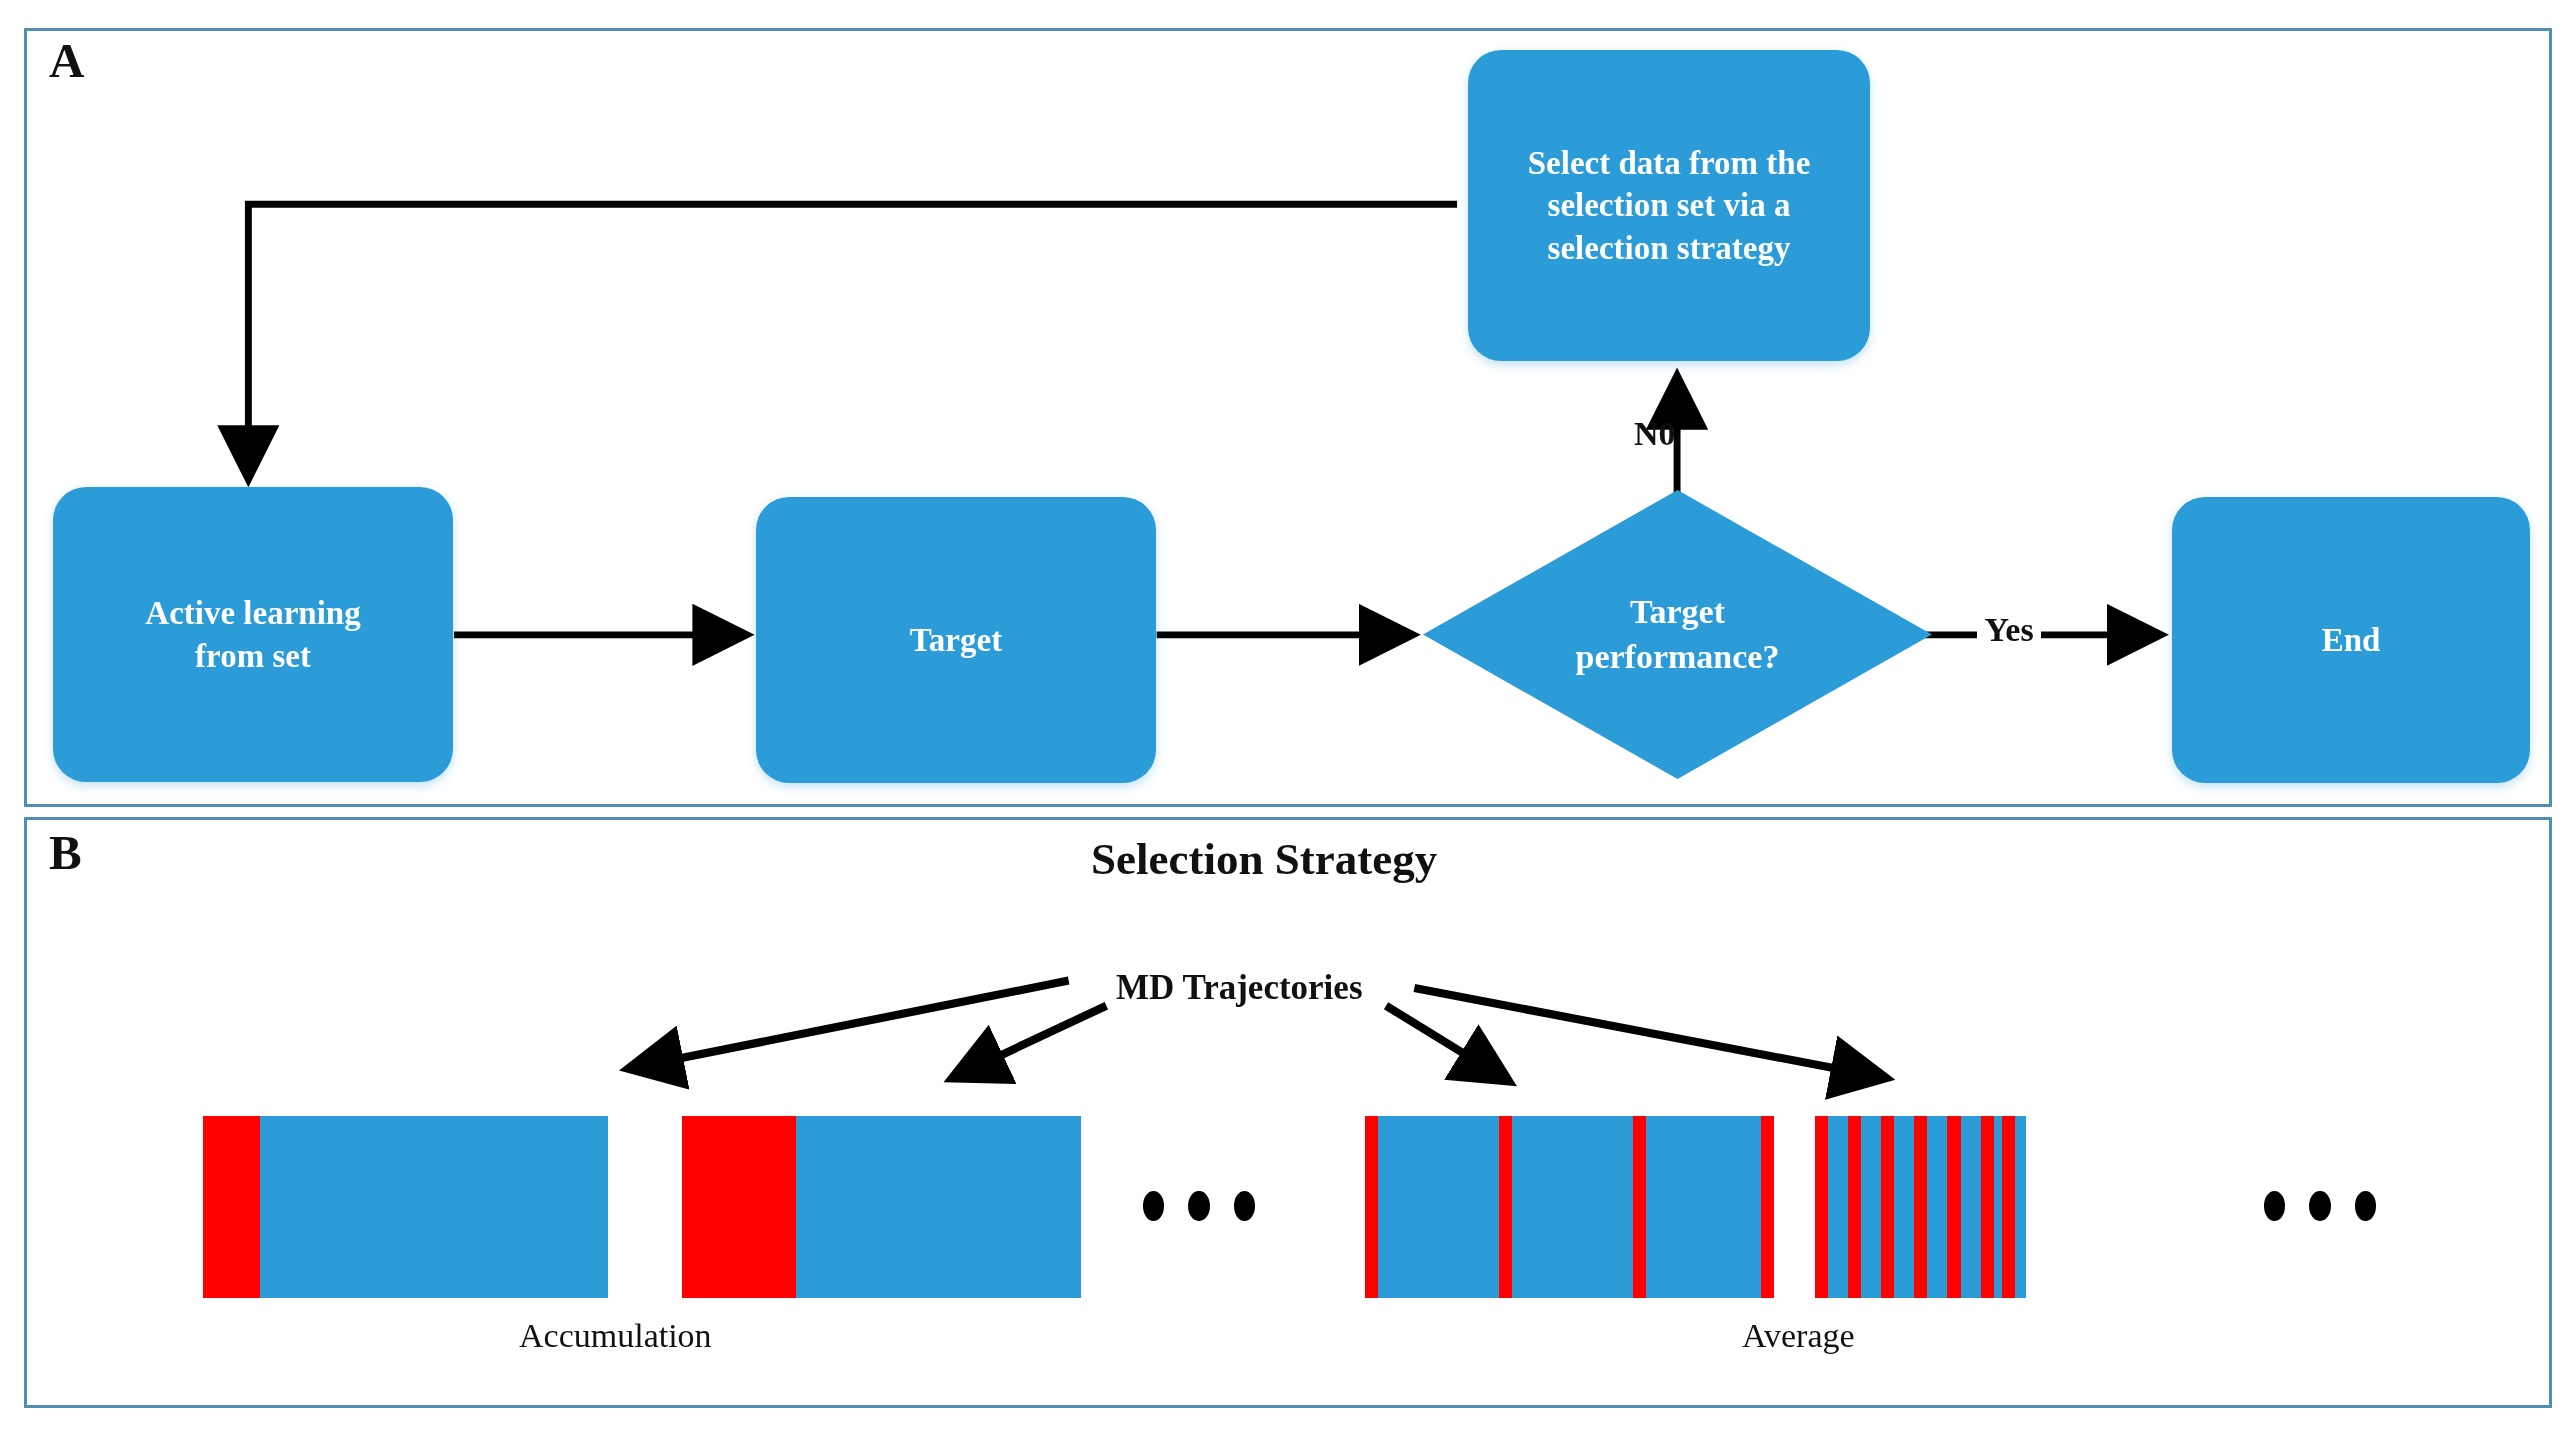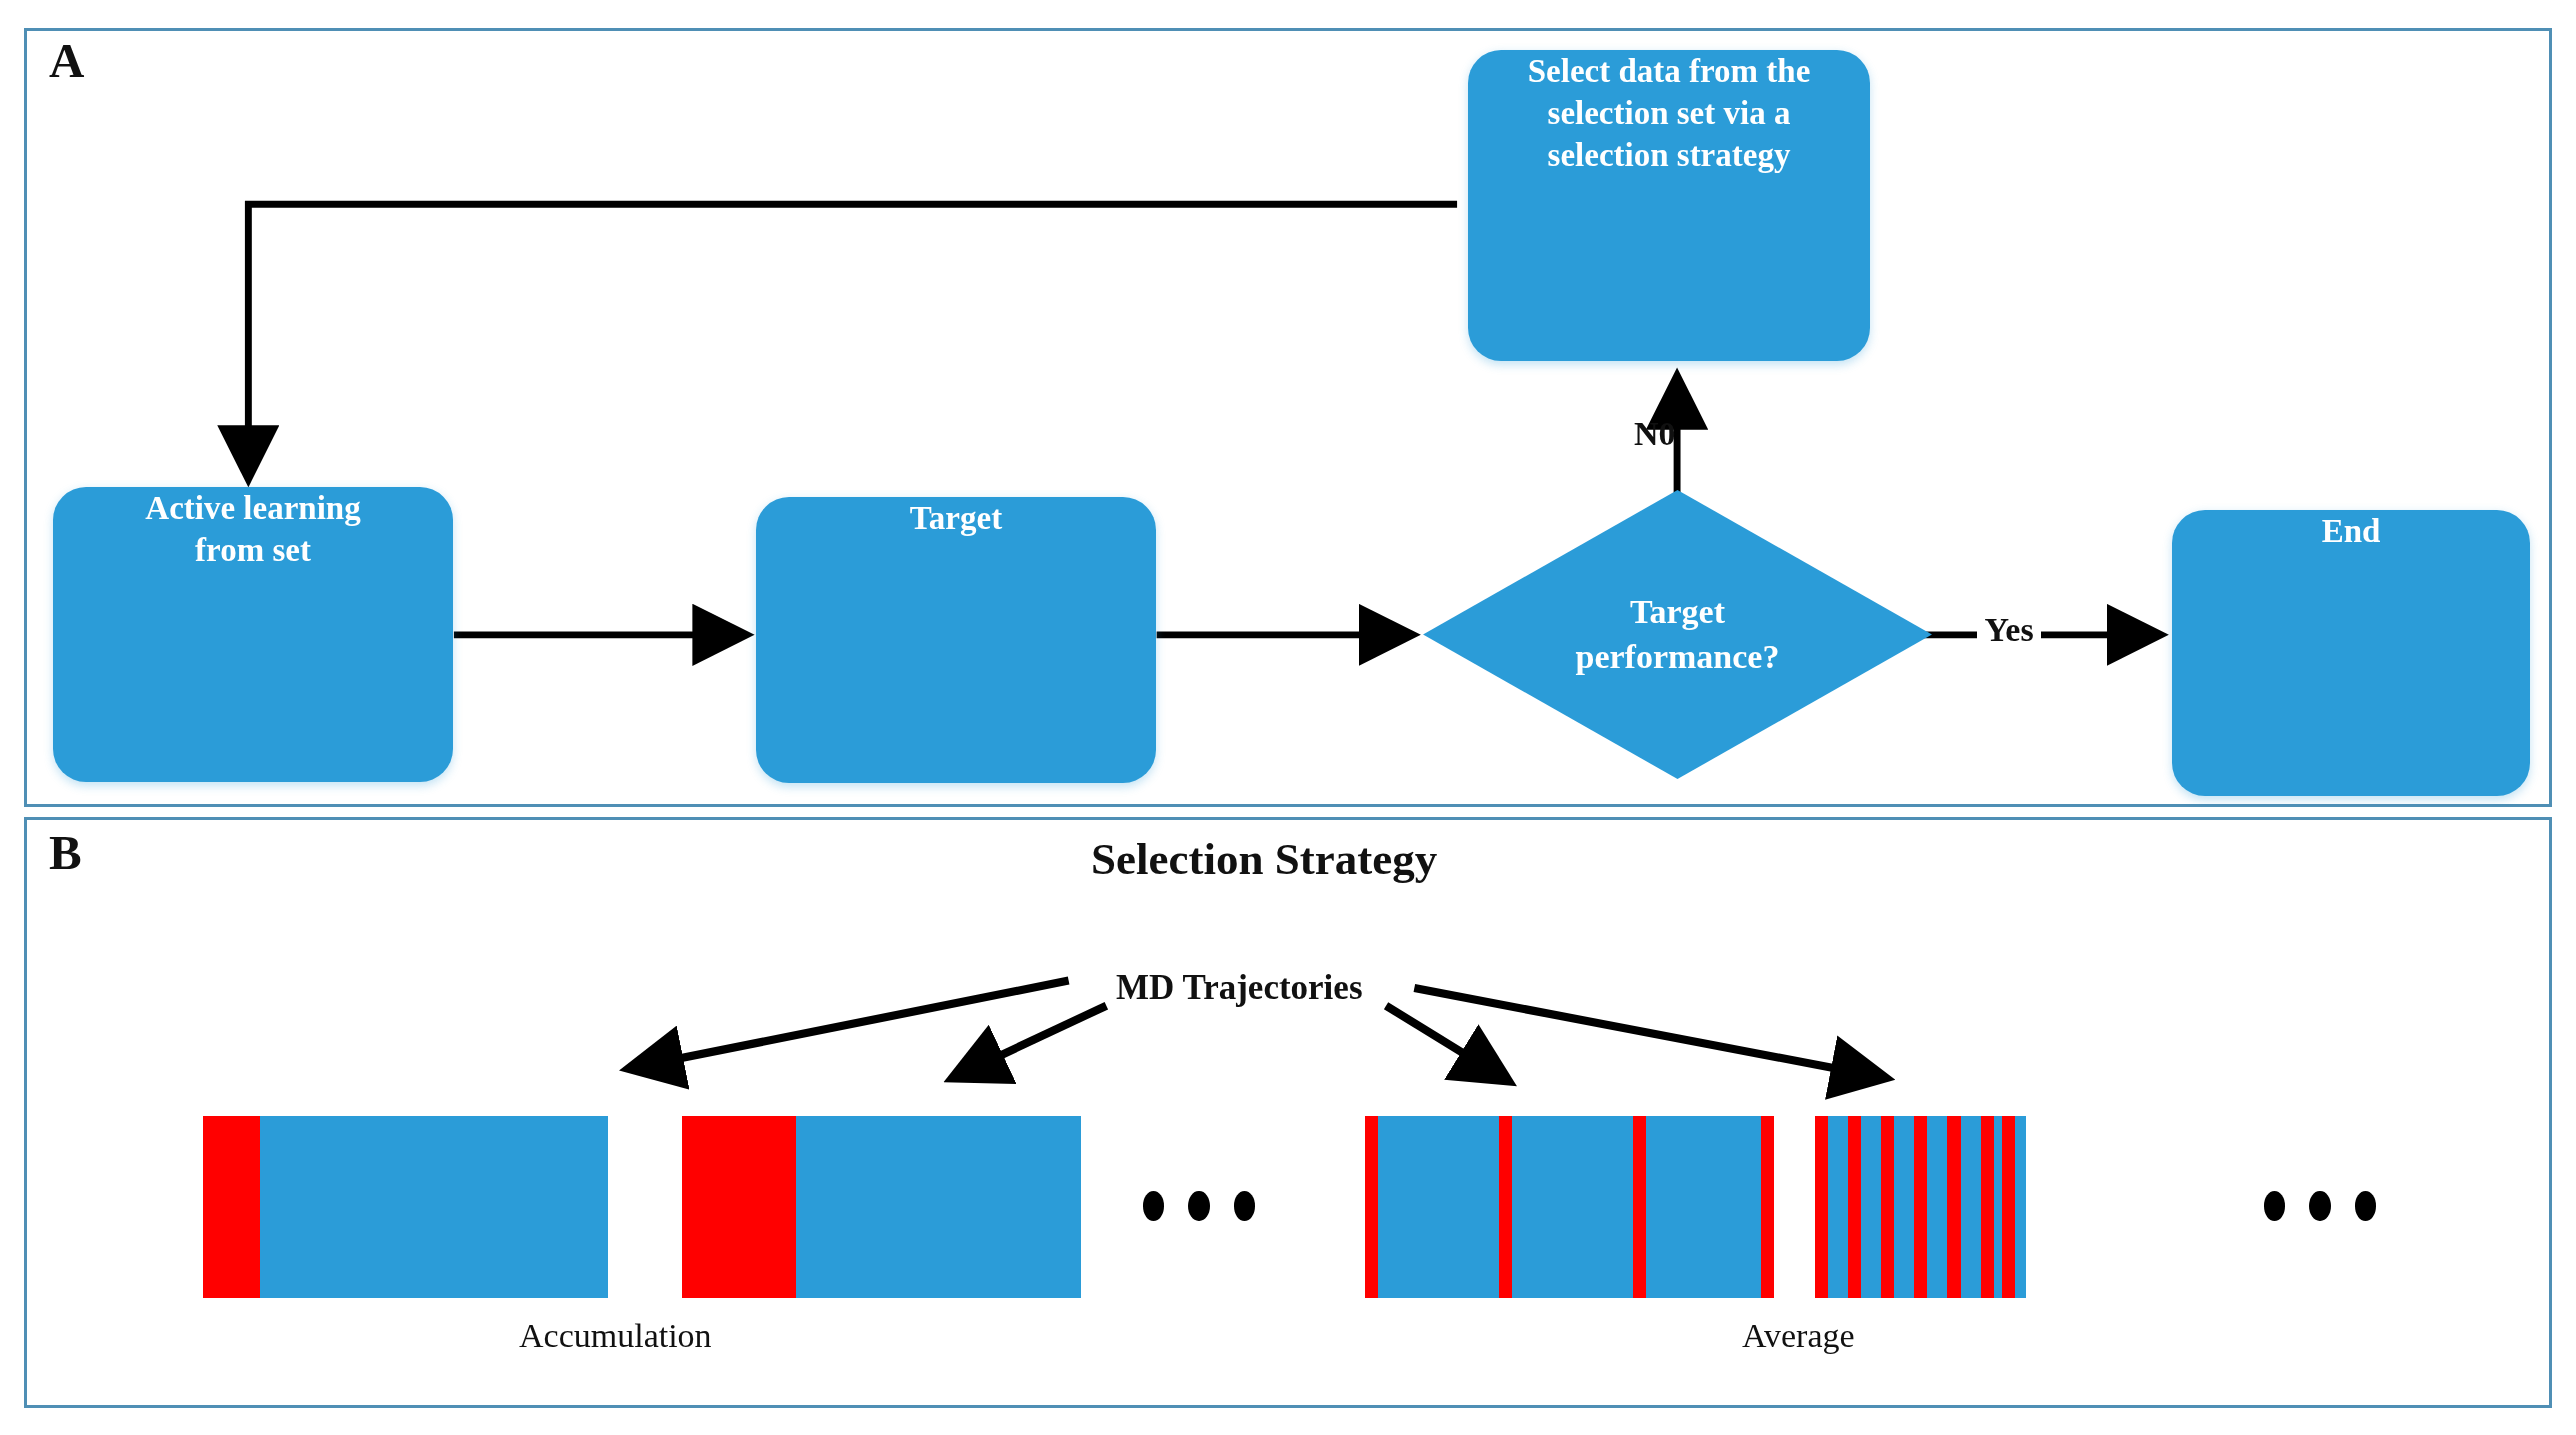--- a/index.html
+++ b/index.html
@@ -2,21 +2,21 @@
 <html style="font-size:10px"><head>
 <meta charset="utf-8">
 <style>
   html,body{margin:0;padding:0;background:#ffffff;}
   body{width:2576px;height:1435px;position:relative;font-family:"Liberation Serif",serif;}
   .panel{position:absolute;border:3.1px solid #4f8fb5;background:#ffffff;box-sizing:border-box;}
   #panel-a{left:24px;top:28px;width:2528px;height:779px;}
   #panel-b{left:24px;top:817px;width:2528px;height:591px;}
   .panel-label{position:absolute;font-weight:bold;font-size:49px;color:#111;line-height:1;}
   .node{position:absolute;background:#2b9cd8;border-radius:33px;color:#fff;font-weight:bold;
-        display:flex;align-items:flex-start;justify-content:center;text-align:center;
+        display:flex;align-items:center;justify-content:center;text-align:center;
         font-size:33px;line-height:1.28;box-shadow:0 3.8px 10px rgba(43,156,216,0.28);}
   .node span{display:block;padding:0 16.3px;}
   .diamond{position:absolute;}
   .diamond .dlabel{position:absolute;inset:0;display:flex;align-items:center;justify-content:center;
         color:#fff;font-weight:bold;font-size:34px;line-height:1.3;text-align:center;pointer-events:none;}
   .edge-label{position:absolute;font-weight:bold;font-size:34px;color:#111;}
   svg.layer{position:absolute;left:0;top:0;width:2576px;height:1435px;overflow:visible;pointer-events:none;}
   .b-title{position:absolute;font-weight:bold;font-size:45px;color:#111;}
   .b-sub{position:absolute;font-weight:bold;font-size:35px;color:#111;}
   .bar{position:absolute;display:flex;height:182px;overflow:hidden;}
@@ -66,21 +66,21 @@
     <polygon points="405,0 810,230 405,460 0,230" fill="#2b9cd8"></polygon>
   </svg>
   <div class="dlabel">
     <div>
       <div>Target</div>
       <div>performance?</div>
     </div>
   </div>
 </div>
 
-<div class="node" style="left:2172px;top:497px;width:358px;height:286px;margin-top:13px;">
+<div class="node" style="left:2172px;top:497px;width:358px;height:286px;">
   <span>End</span>
 </div>
 
 <div class="node" style="left:1468px;top:50px;width:402px;height:311px;">
   <span>
     <span style="display: block;">Select data from the</span>
     <span style="display: block;">selection set via a</span>
     <span style="display: block;">selection strategy</span>
   </span>
 </div>

